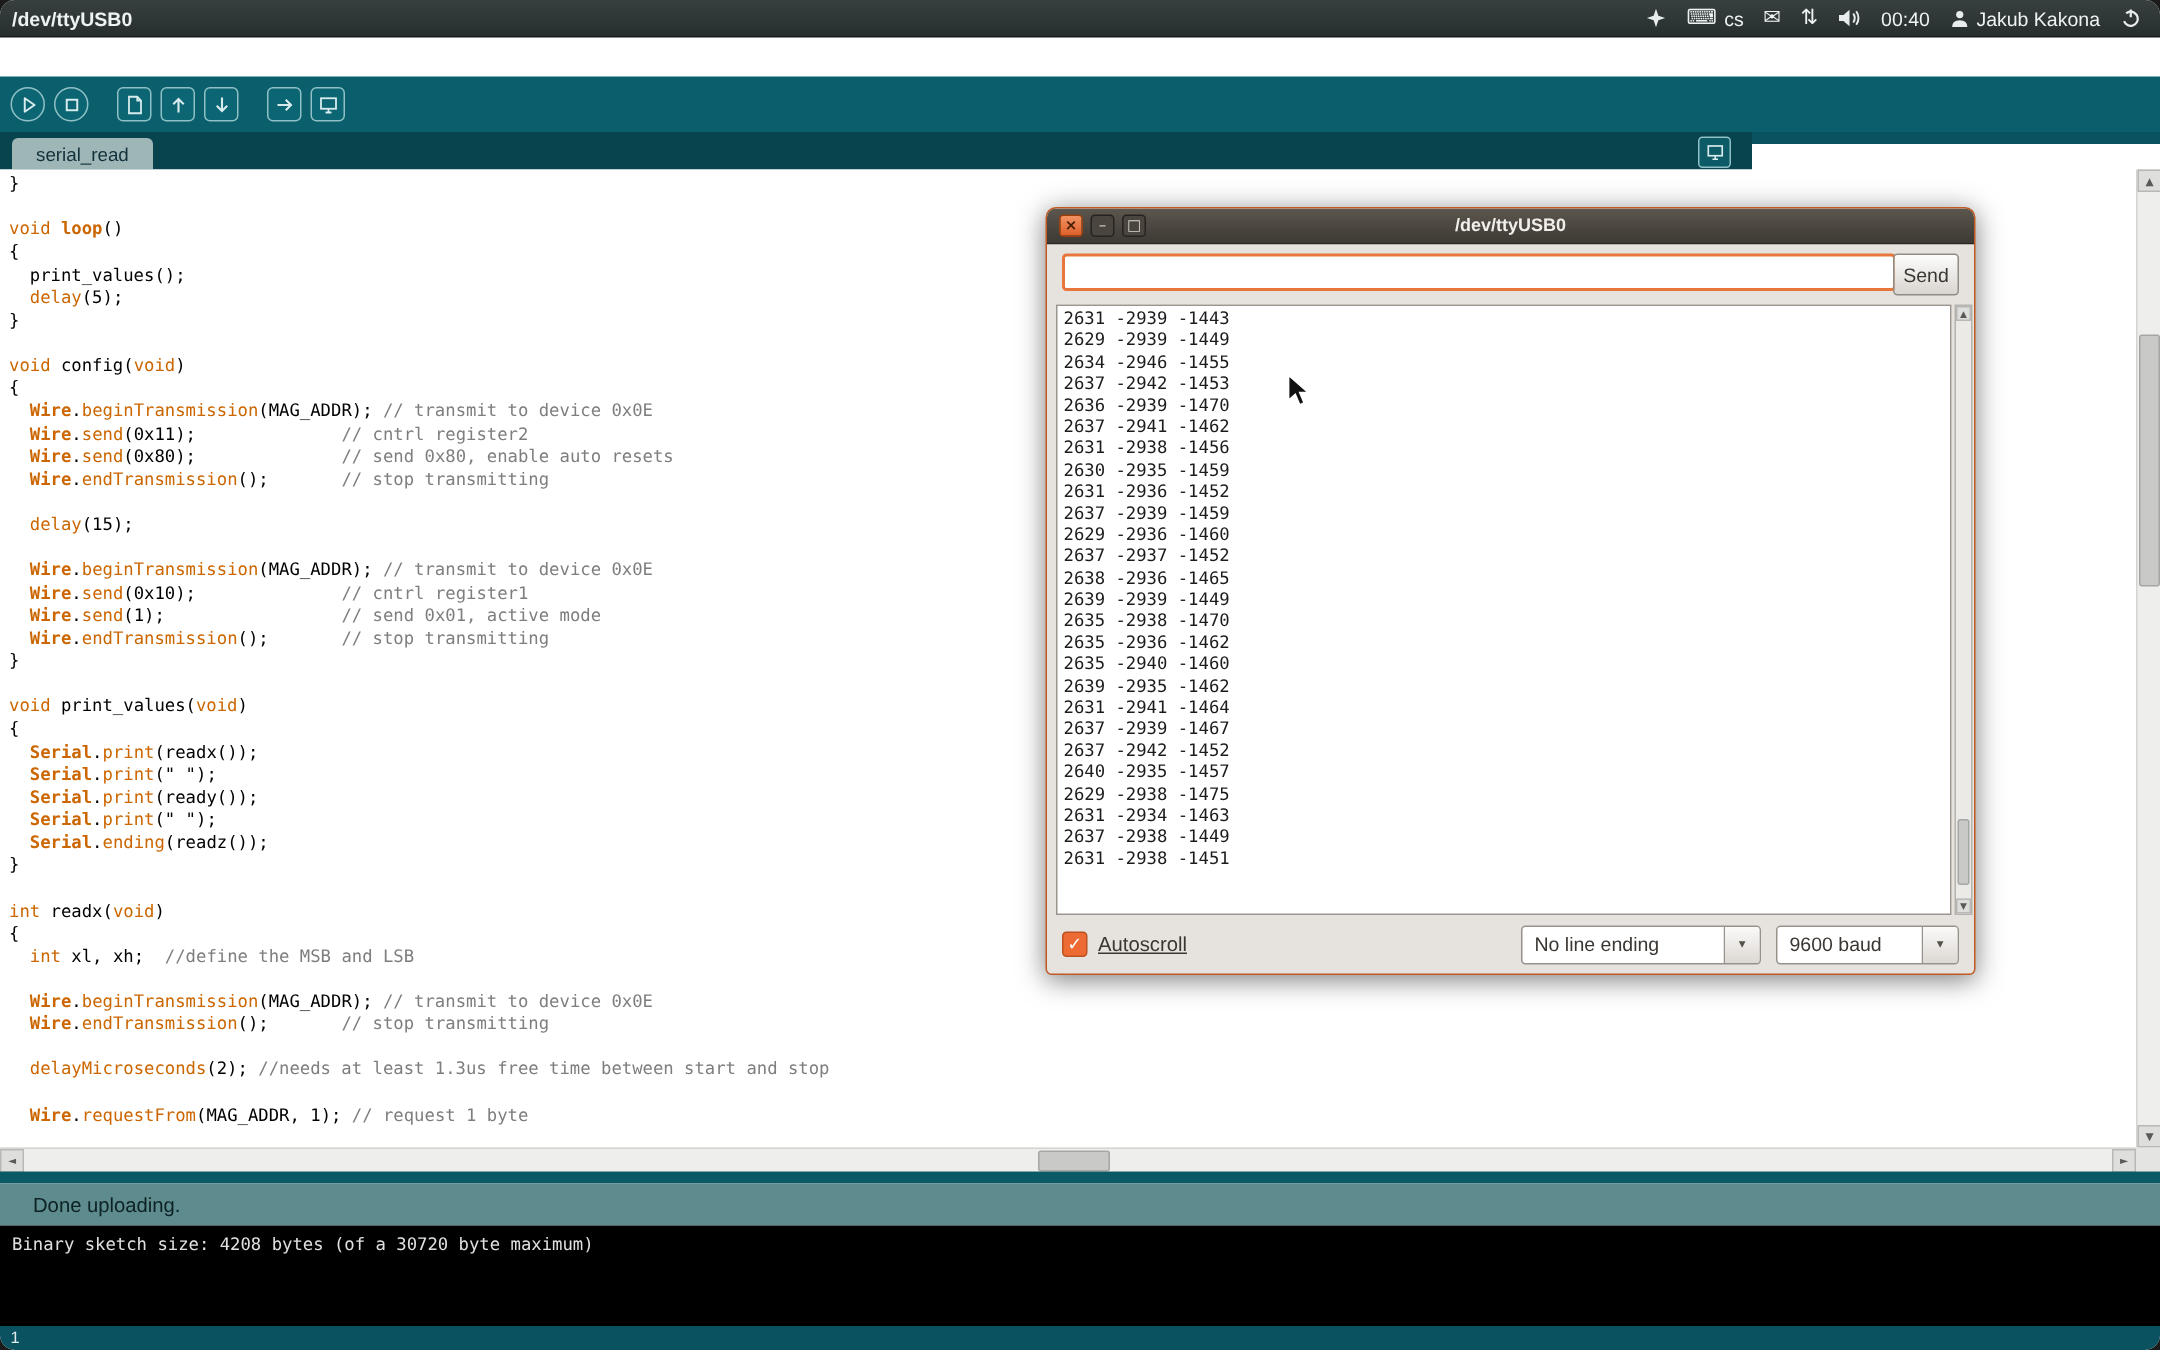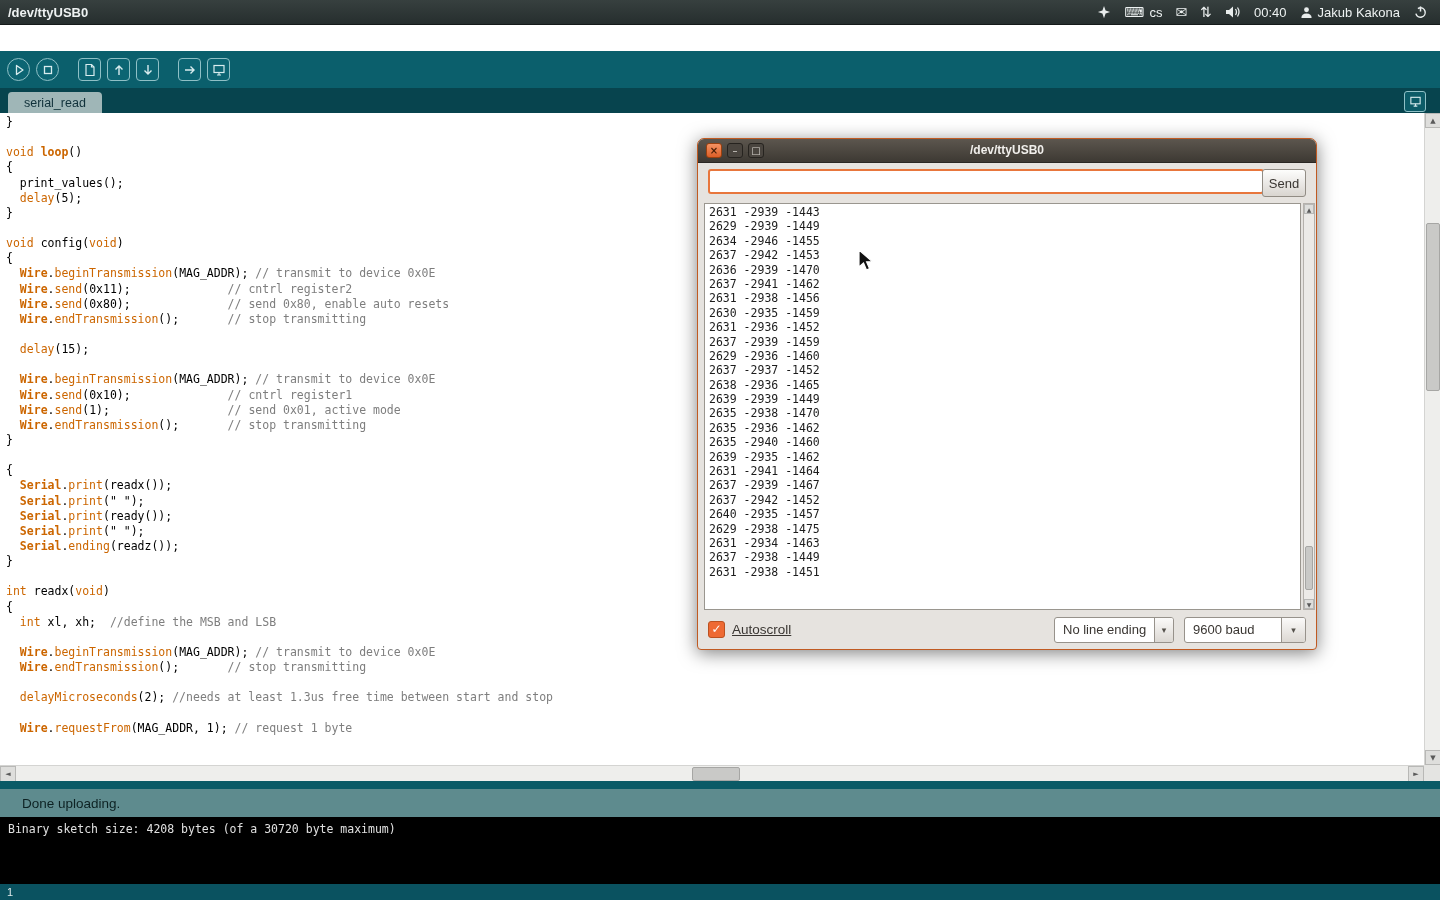--- a/index.html
+++ b/index.html
@@ -1,17 +1,17 @@
 <!DOCTYPE html>
 <html><head>
 <meta charset="utf-8">
 <style>
   html,body{margin:0;padding:0;background:#1b1b1b;}
   #screen{position:relative;width:1440px;height:900px;overflow:hidden;background:#ffffff;
-          font-family:"Liberation Sans",sans-serif;-webkit-font-smoothing:antialiased;}
+          font-family:"Liberation Sans",sans-serif;border-radius:10px;-webkit-font-smoothing:antialiased;}
 
   
   #top-panel{position:absolute;left:0;top:0;width:1440px;height:25px;
              background:linear-gradient(#37403f,#262e2e);color:#eef2f2;display:flex;align-items:center;
              border-bottom:1px solid #151a1a;box-sizing:border-box;}
   .panel-title{font-weight:bold;font-size:13px;padding-left:8px;}
   .indicators{margin-left:auto;display:flex;align-items:center;gap:13px;padding-right:12px;font-size:13px;}
   .ind{display:flex;align-items:center;gap:5px;}
   .glyph{font-family:"DejaVu Sans",sans-serif;font-size:14px;line-height:1;}
   .ind svg{display:block;}
@@ -19,21 +19,21 @@
   
   #menubar{position:absolute;left:0;top:25px;width:1440px;height:26px;background:#0a5260;
            display:flex;align-items:center;padding-left:2px;box-sizing:border-box;margin-top:45px;}
   .menu-item{color:#e9f1f1;font-size:14px;padding:4px 11px;cursor:default;}
   #toolbar{position:absolute;left:0;top:51px;width:1440px;height:37px;background:#0b5f6c;
            display:flex;align-items:center;gap:6px;padding-left:7px;box-sizing:border-box;}
   .tool-btn{width:23px;height:23px;border:1px solid #8fc0c6;background:#0c6573;border-radius:4px;
             display:flex;align-items:center;justify-content:center;box-sizing:border-box;}
   .tool-btn.round{border-radius:50%;}
   .tool-btn.gap{margin-left:13px;}
-  #tabstrip{position:absolute;left:0;top:88px;width:1440px;height:25px;background:#07444e;}
+  #tabstrip{position:absolute;left:0;top:88px;width:1168px;height:25px;background:#07444e;}
   #active-tab{position:absolute;left:8px;bottom:0;height:21px;padding:0 16px;background:#9fb6b7;
               border-radius:4px 4px 0 0;display:flex;align-items:center;font-size:12.5px;color:#10313a;}
   #tab-menu-btn{position:absolute;right:14px;top:3px;width:20px;height:19px;border:1px solid #8fc0c6;
                 border-radius:3px;background:#0c5b67;display:flex;align-items:center;justify-content:center;}
 
   
   #editor{position:absolute;left:0;top:113px;width:1424px;height:652px;background:#ffffff;overflow:hidden;}
   #code{position:absolute;left:6px;top:2px;}
   .code-line{white-space:pre;font-family:"DejaVu Sans Mono",monospace;font-size:11.5px;
              line-height:15.15px;height:15.15px;color:#000;}
@@ -94,21 +94,21 @@
   #autoscroll-box{width:15px;height:15px;background:#ee6a33;border:1px solid #bb5120;border-radius:3px;
                   color:#fff;font-size:12px;line-height:14px;text-align:center;font-weight:bold;}
   #autoscroll-box::after{content:"✓";font-family:"DejaVu Sans",sans-serif;}
   #autoscroll-label{margin-left:7px;font-size:13.5px;color:#3a3632;text-decoration:underline;}
   .dropdown{height:26px;background:#fff;border:1px solid #97928b;border-radius:3px;
             display:flex;align-items:stretch;box-sizing:border-box;}
   .dd-label{padding:0 8px;font-size:13px;color:#3a3632;display:flex;align-items:center;white-space:nowrap;flex:1;}
   .dd-arrow{width:23px;border-left:1px solid #97928b;background:linear-gradient(#fbfaf9,#dcd8d3);
             display:flex;align-items:center;justify-content:center;font-size:9px;color:#55514b;
             border-radius:0 2px 2px 0;font-family:"DejaVu Sans",sans-serif;}
-  #dd-line-ending{margin-left:auto;width:120px;}
+  #dd-line-ending{margin-left:auto;width:160px;}
   #dd-baud{margin-left:10px;width:122px;}
 
   #mouse-cursor{position:absolute;left:858px;top:249px;z-index:20;}
 </style>
 </head>
 <body>
 
 <div id="screen">
 
   <div id="top-panel">
@@ -240,20 +240,21 @@
         <div class="code-line">  <span class="k2">Wire</span>.<span class="k1">endTransmission</span>();       <span class="cm">// stop transmitting</span></div>
         <div class="code-line">&nbsp;</div>
         <div class="code-line">  <span class="k1">delay</span>(15);</div>
         <div class="code-line">&nbsp;</div>
         <div class="code-line">  <span class="k2">Wire</span>.<span class="k1">beginTransmission</span>(MAG_ADDR); <span class="cm">// transmit to device 0x0E</span></div>
         <div class="code-line">  <span class="k2">Wire</span>.<span class="k1">send</span>(0x10);              <span class="cm">// cntrl register1</span></div>
         <div class="code-line">  <span class="k2">Wire</span>.<span class="k1">send</span>(1);                 <span class="cm">// send 0x01, active mode</span></div>
         <div class="code-line">  <span class="k2">Wire</span>.<span class="k1">endTransmission</span>();       <span class="cm">// stop transmitting</span></div>
         <div class="code-line">}</div>
         <div class="code-line">&nbsp;</div>
+        <div class="code-line"><span class="k1">void</span> print_values(<span class="k1">void</span>)</div>
         <div class="code-line">{</div>
         <div class="code-line">  <span class="k2">Serial</span>.<span class="k1">print</span>(readx());</div>
         <div class="code-line">  <span class="k2">Serial</span>.<span class="k1">print</span>(" ");</div>
         <div class="code-line">  <span class="k2">Serial</span>.<span class="k1">print</span>(ready());</div>
         <div class="code-line">  <span class="k2">Serial</span>.<span class="k1">print</span>(" ");</div>
         <div class="code-line">  <span class="k2">Serial</span>.<span class="k1">ending</span>(readz());</div>
         <div class="code-line">}</div>
         <div class="code-line">&nbsp;</div>
         <div class="code-line"><span class="k1">int</span> readx(<span class="k1">void</span>)</div>
         <div class="code-line">{</div>

